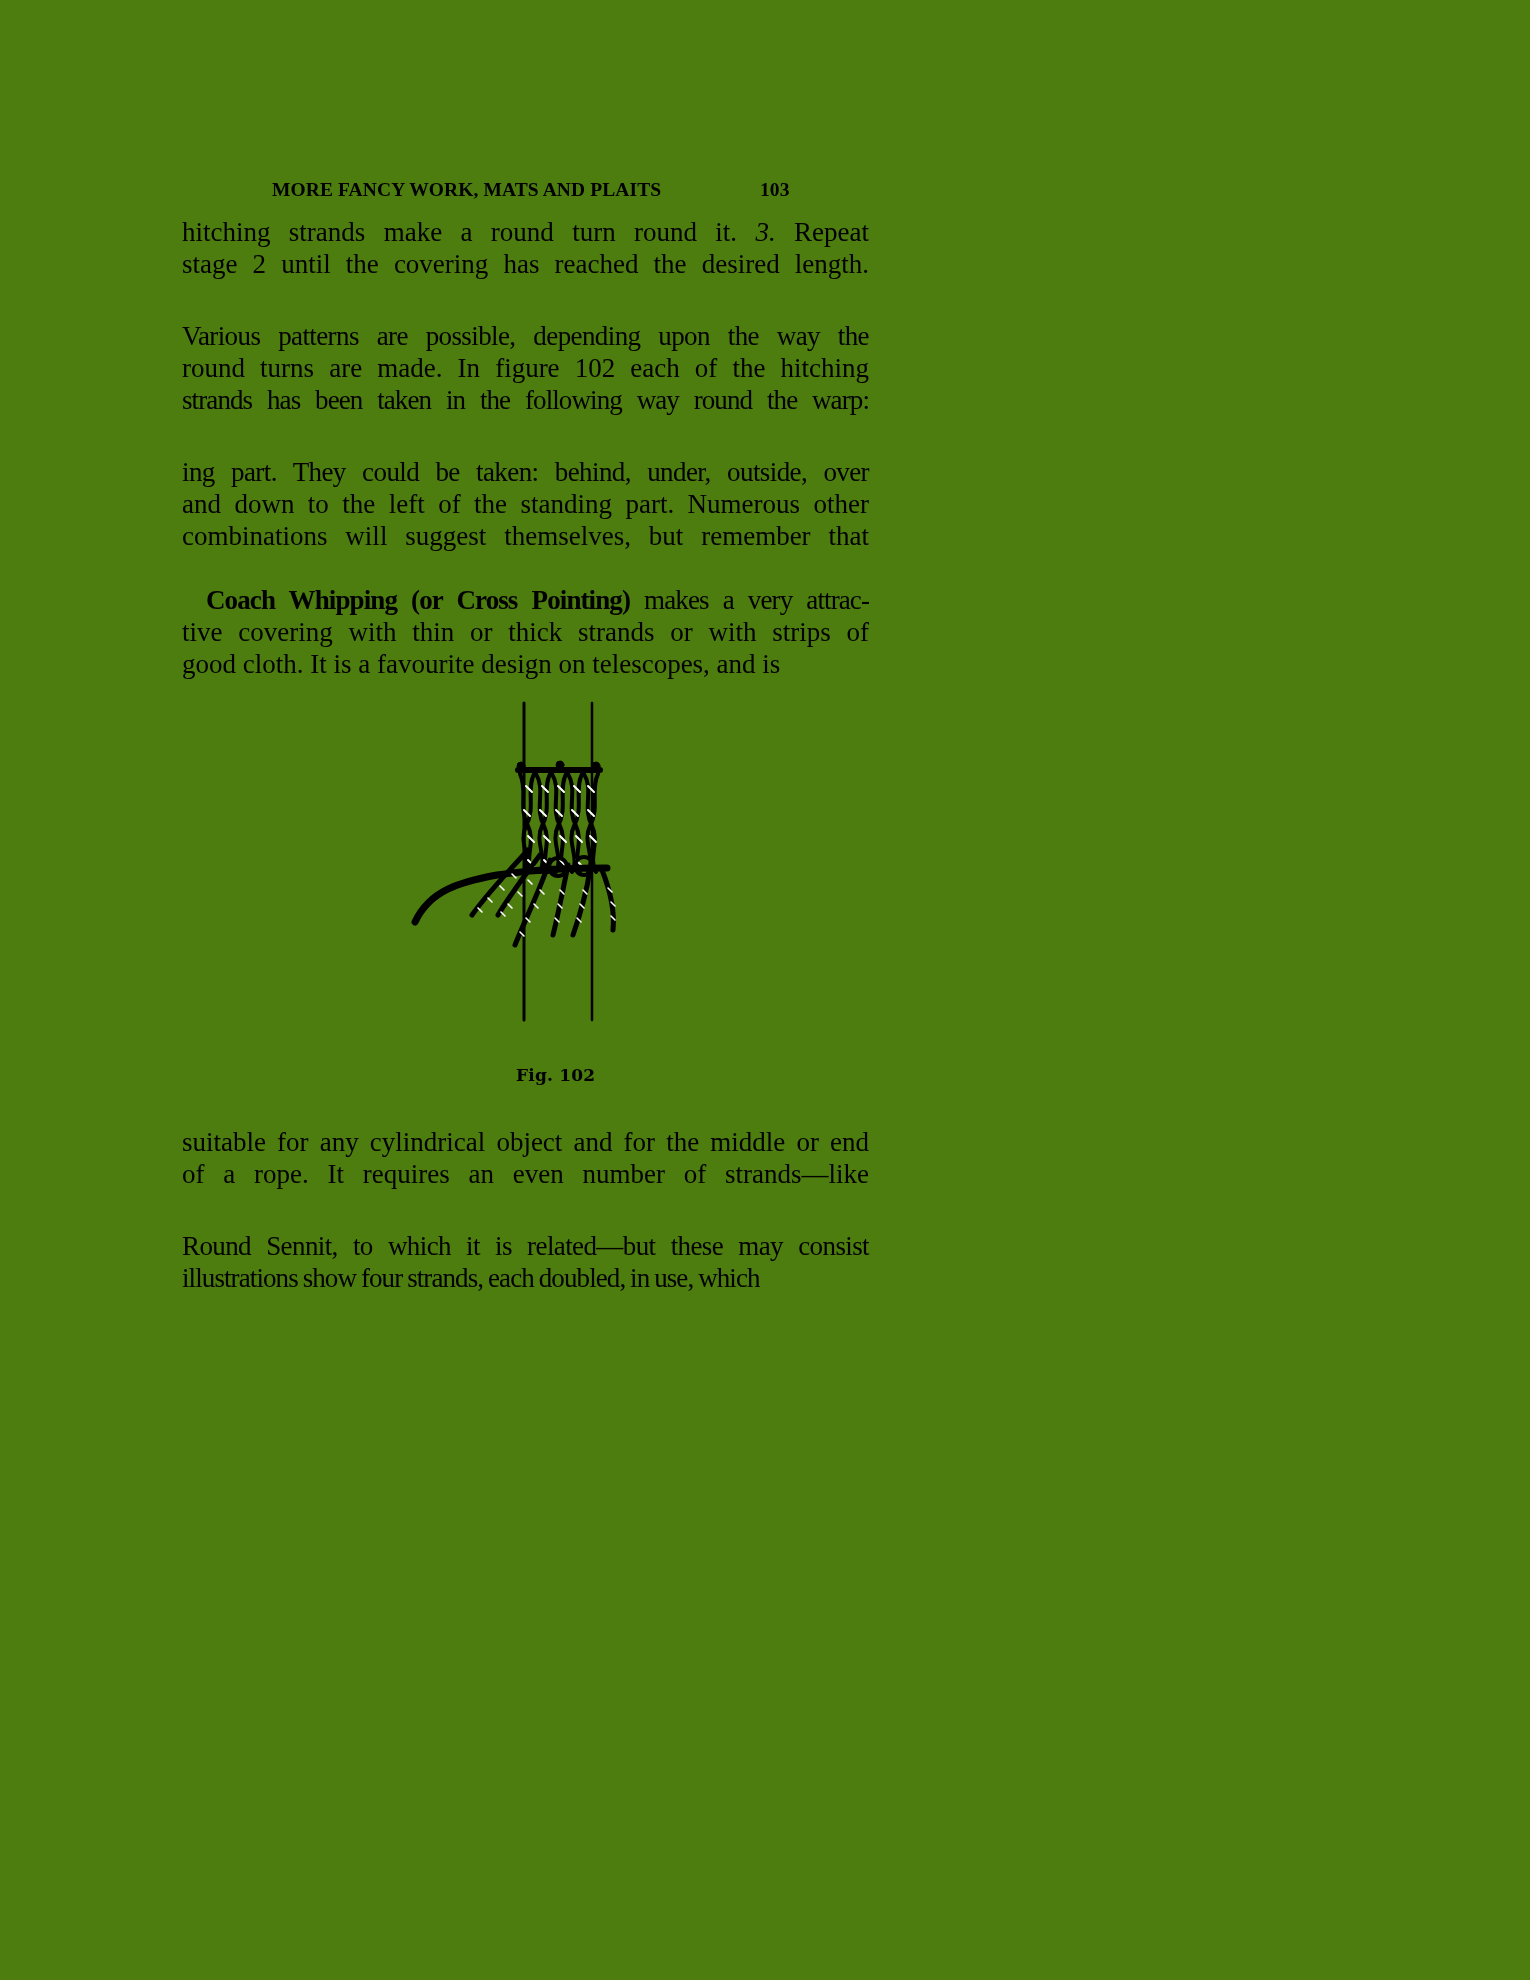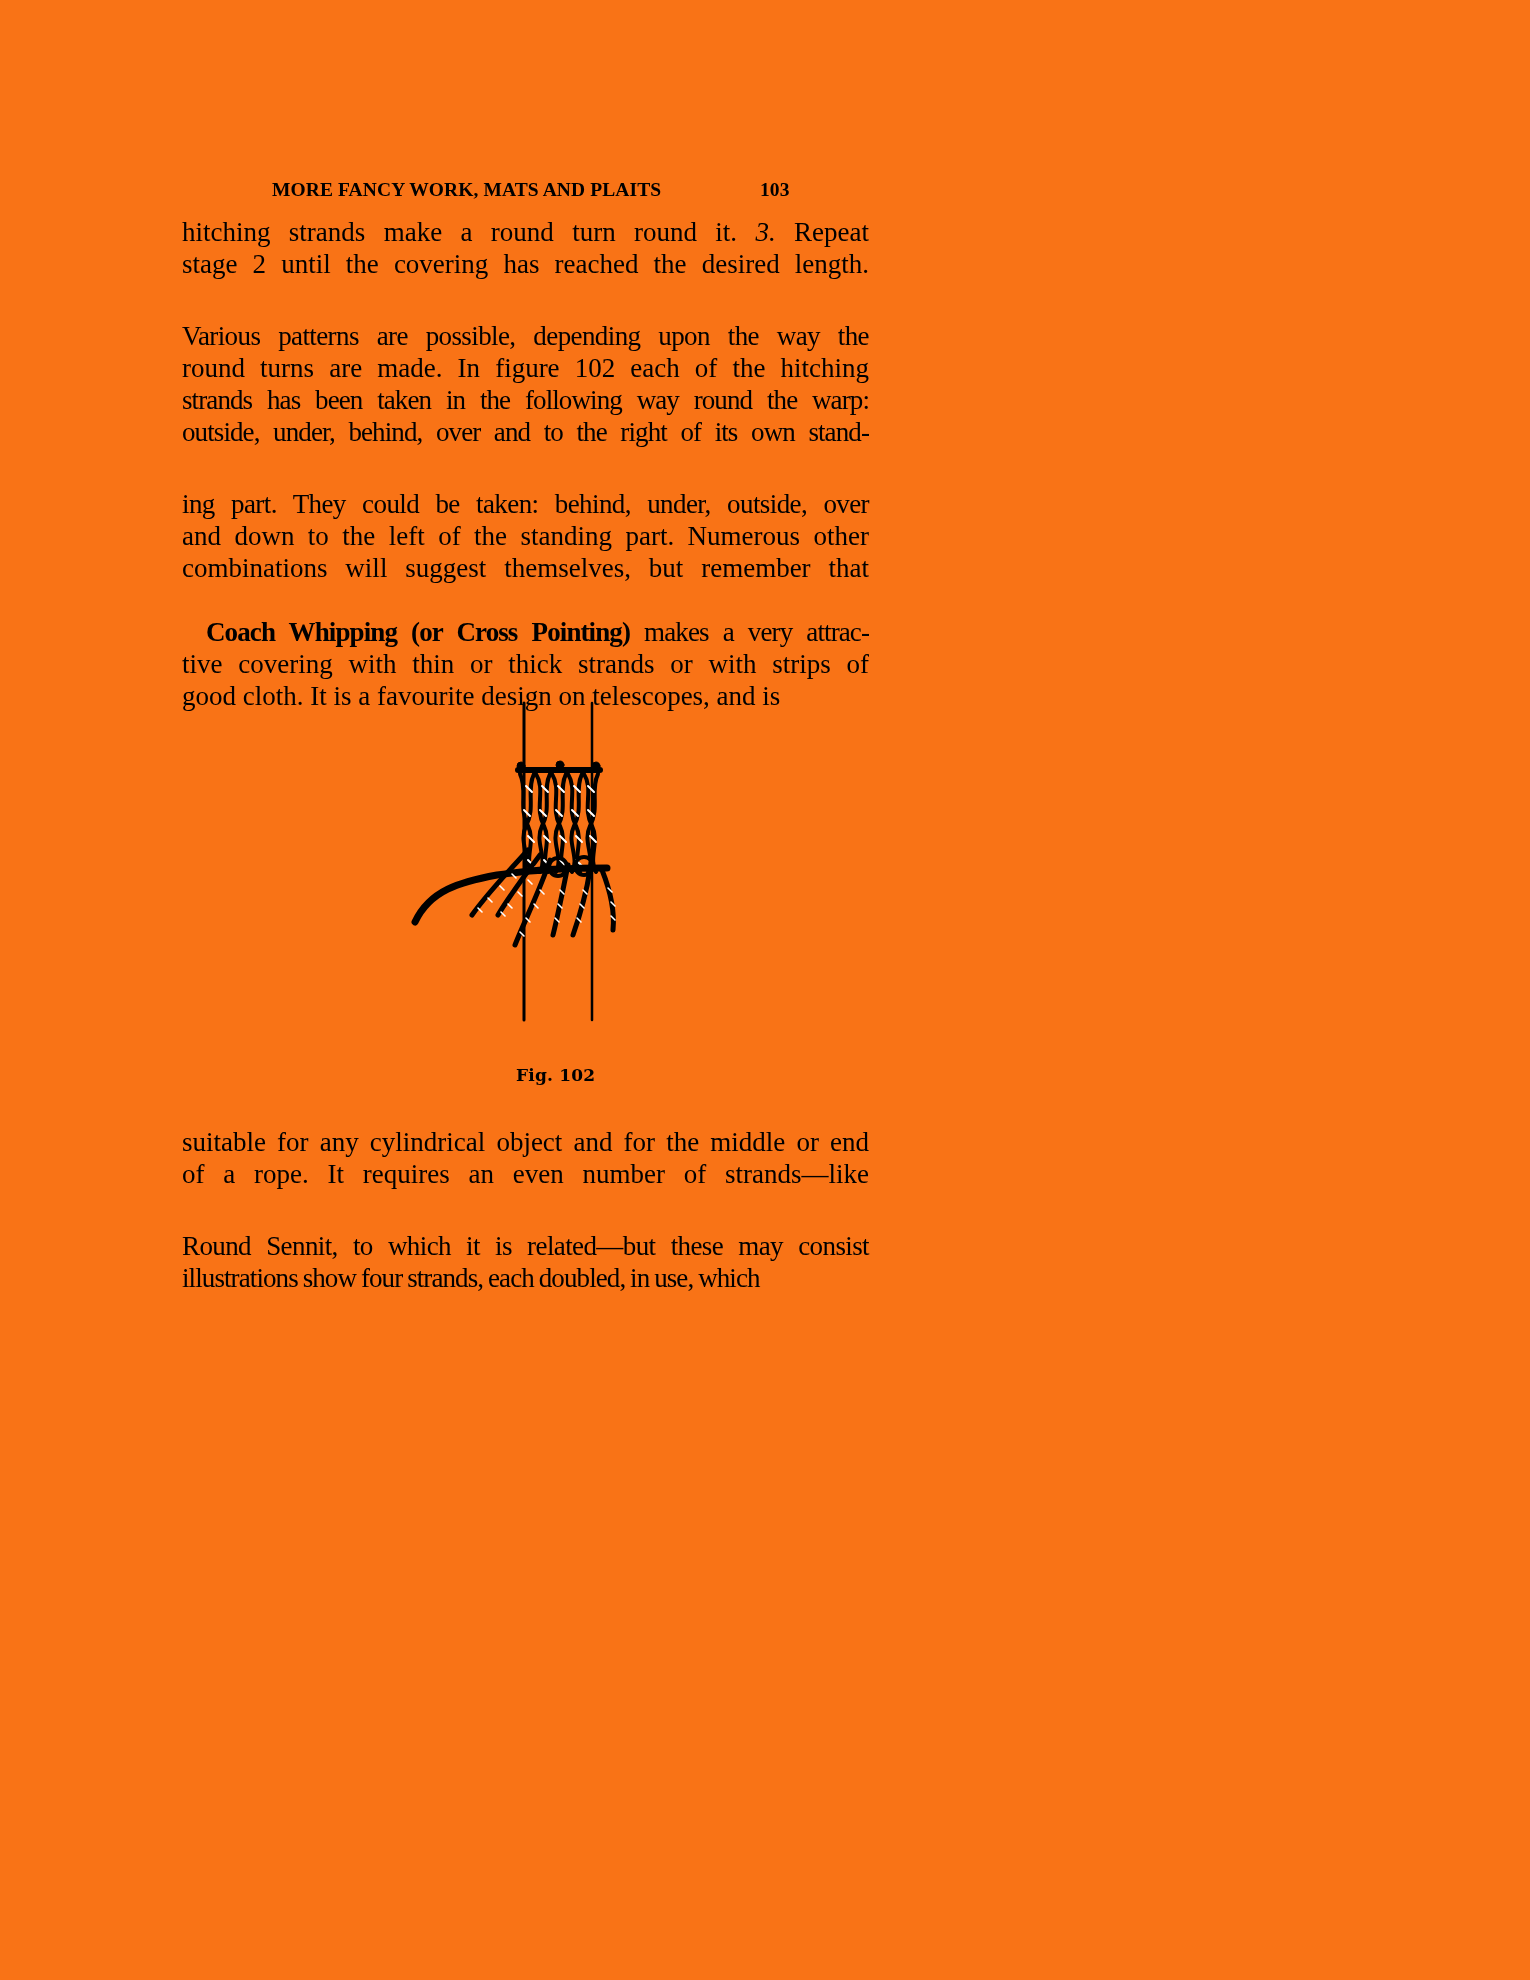--- a/index.html
+++ b/index.html
@@ -1,17 +1,17 @@
 <!DOCTYPE html>
 <html><head>
 <meta charset="utf-8">
 <style>
   html, body { margin: 0; padding: 0; background: #ffffff; }
   body { width: 1530px; height: 1980px; position: relative; overflow: hidden; }
-  .page { position: absolute; left: 0; top: 0; width: 1530px; height: 1980px; background: #f97316; color: #000; }
+  .page { position: absolute; left: 0; top: 0; width: 1530px; height: 1980px; background: #4d7c0f; color: #000; }
   .running-head {
     position: absolute; left: 272px; top: 178px; width: 530px; height: 24px;
     font-family: "Liberation Serif", serif; font-weight: bold; font-size: 19.5px;
     line-height: 24px; white-space: nowrap; letter-spacing: 0.1px;
   }
   .running-head .title { position: absolute; left: 0; top: 0; }
   .running-head .folio { position: absolute; left: 488px; top: 0; }
   .text-block {
     position: absolute; left: 182px; width: 687px;
     font-family: "Liberation Serif", serif; font-size: 27px; line-height: 32px;
@@ -42,21 +42,20 @@
     <span class="title">MORE FANCY WORK,  MATS AND PLAITS</span>
     <span class="folio">103</span>
   </div>
 
   <div class="text-block block-top">
     <span class="line"><span>hitching strands make a round turn round it. </span><span class="ital">3.</span><span> Repeat</span></span>
     <span class="line">stage 2 until the covering has reached the desired length.</span>
     <span class="line tight">Various patterns are possible, depending upon the way the</span>
     <span class="line">round turns are made. In figure 102 each of the hitching</span>
     <span class="line tighter">strands has been taken in the following way round the warp:</span>
-    <span class="line tighter">outside, under, behind, over and to the right of its own stand-</span>
     <span class="line tight">ing part. They could be taken: behind, under, outside, over</span>
     <span class="line">and down to the left of the standing part. Numerous other</span>
     <span class="line">combinations will suggest themselves, but remember that</span>
     <span class="line indent tighter"><span class="bold">Coach Whipping (or Cross Pointing)</span><span> makes a very attrac-</span></span>
     <span class="line">tive covering with thin or thick strands or with strips of</span>
     <span class="line last">good cloth. It is a favourite design on telescopes, and is</span>
   </div>
 
   <div class="figure">
     <svg width="230" height="340" viewBox="0 0 230 340">

